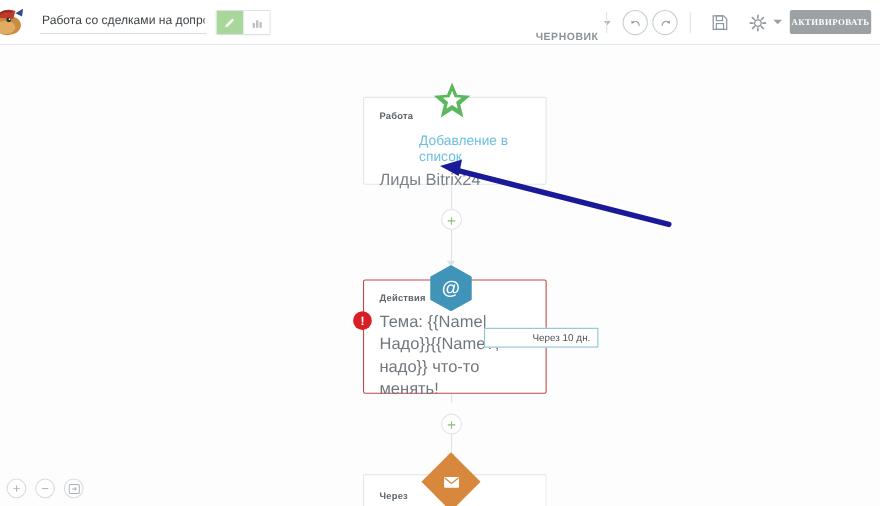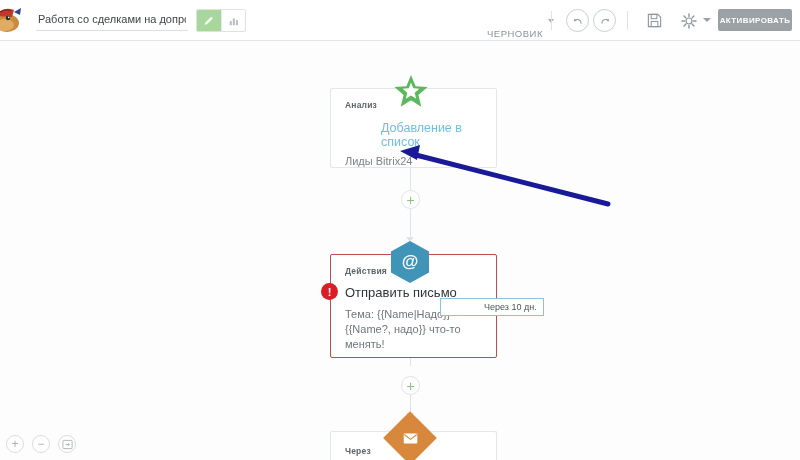--- a/index.html
+++ b/index.html
@@ -54,21 +54,21 @@
   .mode-btn.active { background: #a7d79a; }
   .mode-btn + .mode-btn { border-left: 1px solid #e6e9eb; }
 
   .status-group {
     position: absolute; left: 487px; top: 0;
     height: 41px; display: flex; align-items: center; gap: 5px;
     cursor: pointer;
   }
   .status-label {
     font-size: 9.5px; letter-spacing: .5px;
-    color: #8b9399; font-weight: normal; text-transform: uppercase; margin-top: 25px;
+    color: #8b9399; font-weight: bold; text-transform: uppercase; margin-top: 25px;
   }
   .caret-sm {
     width: 0; height: 0;
     border-left: 3.5px solid transparent;
     border-right: 3.5px solid transparent;
     border-top: 4px solid #a8b0b5;
   }
 
   .vdiv {
     position: absolute; top: 11px;
@@ -102,21 +102,21 @@
     border-right: 4px solid transparent;
     border-top: 4.5px solid #9aa2a8;
     cursor: pointer;
   }
 
   .activate-btn {
     position: absolute; left: 718px; top: 9px;
     width: 74px; height: 22px;
     background: #9ba1a5; color: #ffffff;
     border: none; border-radius: 2px;
-    font-family: Liberation Sans, sans-serif;
+    font-family: Liberation Serif, serif;
     font-size: 8px; font-weight: bold; letter-spacing: .4px;
     cursor: pointer; text-transform: uppercase;
   }
 
   
   .node-counter {
     position: absolute; left: -10px; top: 53px;
     font-size: 11.5px; color: #a8aeb3;
     white-space: nowrap;
   }
@@ -155,21 +155,21 @@
     position: absolute;
     background: #ffffff;
     border: 1px solid #e4e7ea;
     border-radius: 2px;
   }
   .card-kind {
     font-size: 8.5px; font-weight: bold; color: #5d646a;
     letter-spacing: .2px;
   }
   .card-title { font-size: 12.5px; }
-  .card-sub { font-size: 11px; color: #6f767c; line-height: 1.35; }
+  .card-sub { font-size: 15px; color: #6f767c; line-height: 1.35; }
 
   
   .card-start {
     left: 330px; top: 47px; width: 167px; height: 80px;
     padding: 11px 14px 0 14px;
   }
   .card-start .card-title { color: #6fbfe0; margin-top: 11px; margin-left: 36px; }
   .card-start .card-sub { color: #7c8288; margin-top: 5px; }
 
   
@@ -342,34 +342,33 @@
   <div class="plus-btn" style="left:401px; top:149px;">+</div>
   <div class="conn" style="left:410px; top:168px; height:30px;"></div>
   <div class="conn-arrow" style="left:406px; top:196px;"></div>
 
   <div class="conn" style="left:410px; top:277px; height:48px;"></div>
   <div class="plus-btn" style="left:401px; top:335px;">+</div>
   <div class="conn" style="left:410px; top:354px; height:20px;"></div>
   <div class="conn-arrow" style="left:406px; top:372px;"></div>
 
   <div class="card card-start">
-    <div class="card-kind">Анализ</div>
+    <div class="card-kind">Работа</div>
     <div class="card-title">Добавление в список</div>
     <div class="card-sub">Лиды Bitrix24</div>
   </div>
   <div class="shape" style="left:393px; top:33px;">
     <svg width="36" height="36" viewBox="0 0 36 36">
       <path d="M18 1 L22.6 12.2 L34.6 13.1 L25.4 21 L28.3 32.8 L18 26.3 L7.7 32.8 L10.6 21 L1.4 13.1 L13.4 12.2 Z" fill="#5cb85c"></path>
       <path d="M18 8.5 L20.3 14.3 L26.4 14.8 L21.7 18.8 L23.2 24.8 L18 21.5 L12.8 24.8 L14.3 18.8 L9.6 14.8 L15.7 14.3 Z" fill="#ffffff"></path>
     </svg>
   </div>
 
   <div class="card card-action">
     <div class="card-kind">Действия</div>
-    <div class="card-title">Отправить письмо</div>
     <div class="card-sub">Тема: {{Name|Надо}}{{Name?, надо}} что-то менять!</div>
   </div>
   <div class="error-badge">!</div>
   <div class="shape hex" style="left:391px; top:200px;">@</div>
   <div class="badge badge-wait">Через 10 дн.</div>
 
   <div class="card card-analysis">
     <div class="card-kind">Через</div>
   </div>
   <div class="shape" style="left:391px; top:378px; width:38px; height:38px;">

